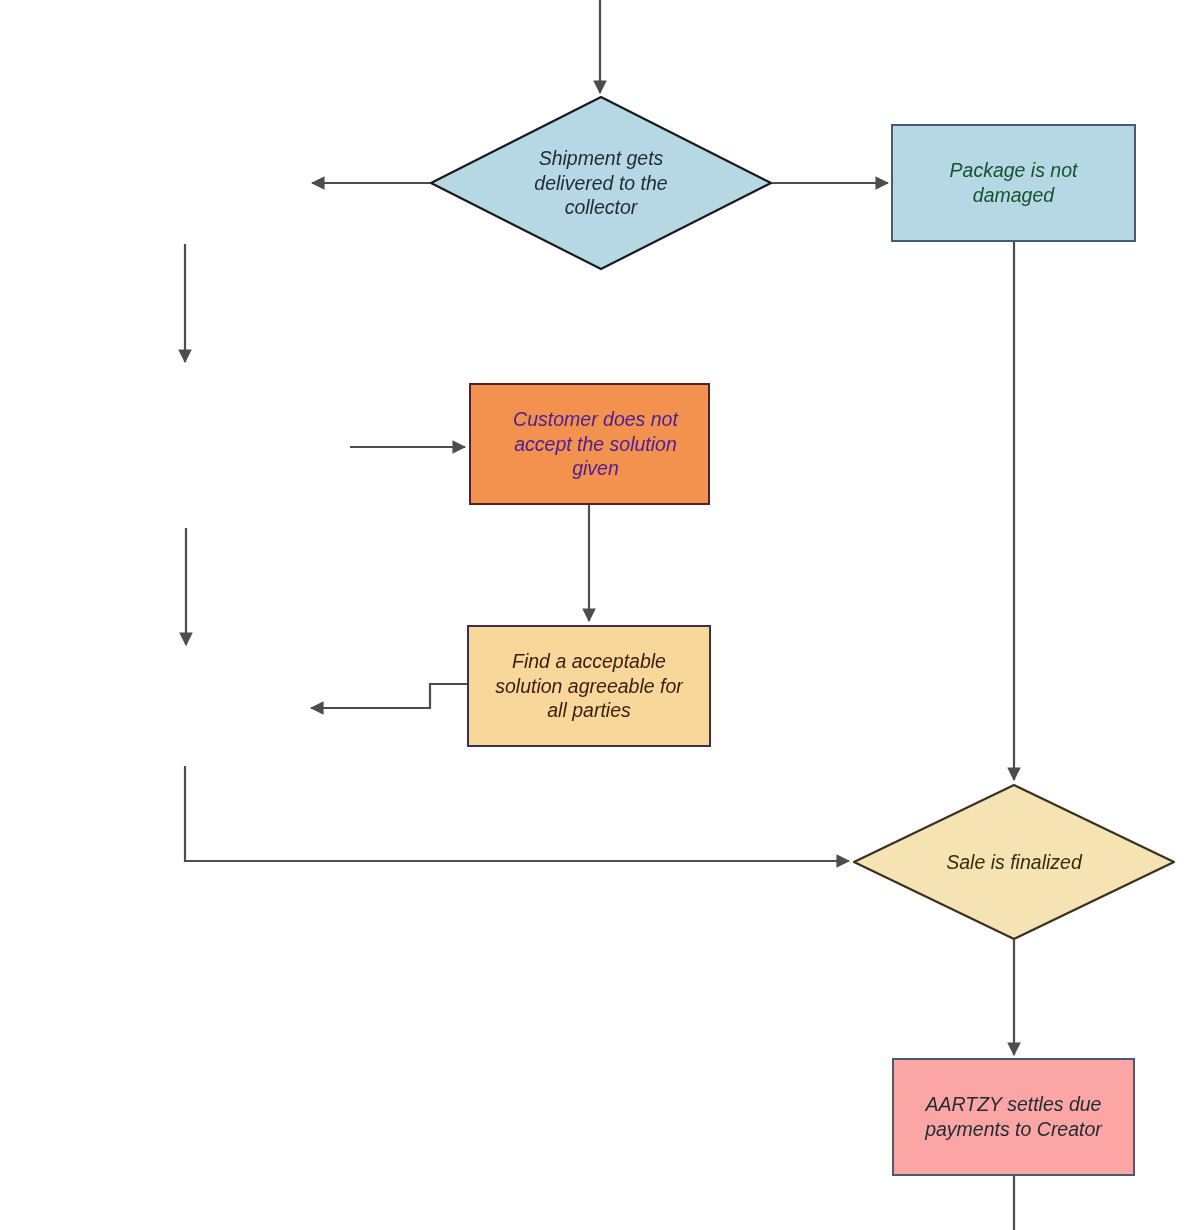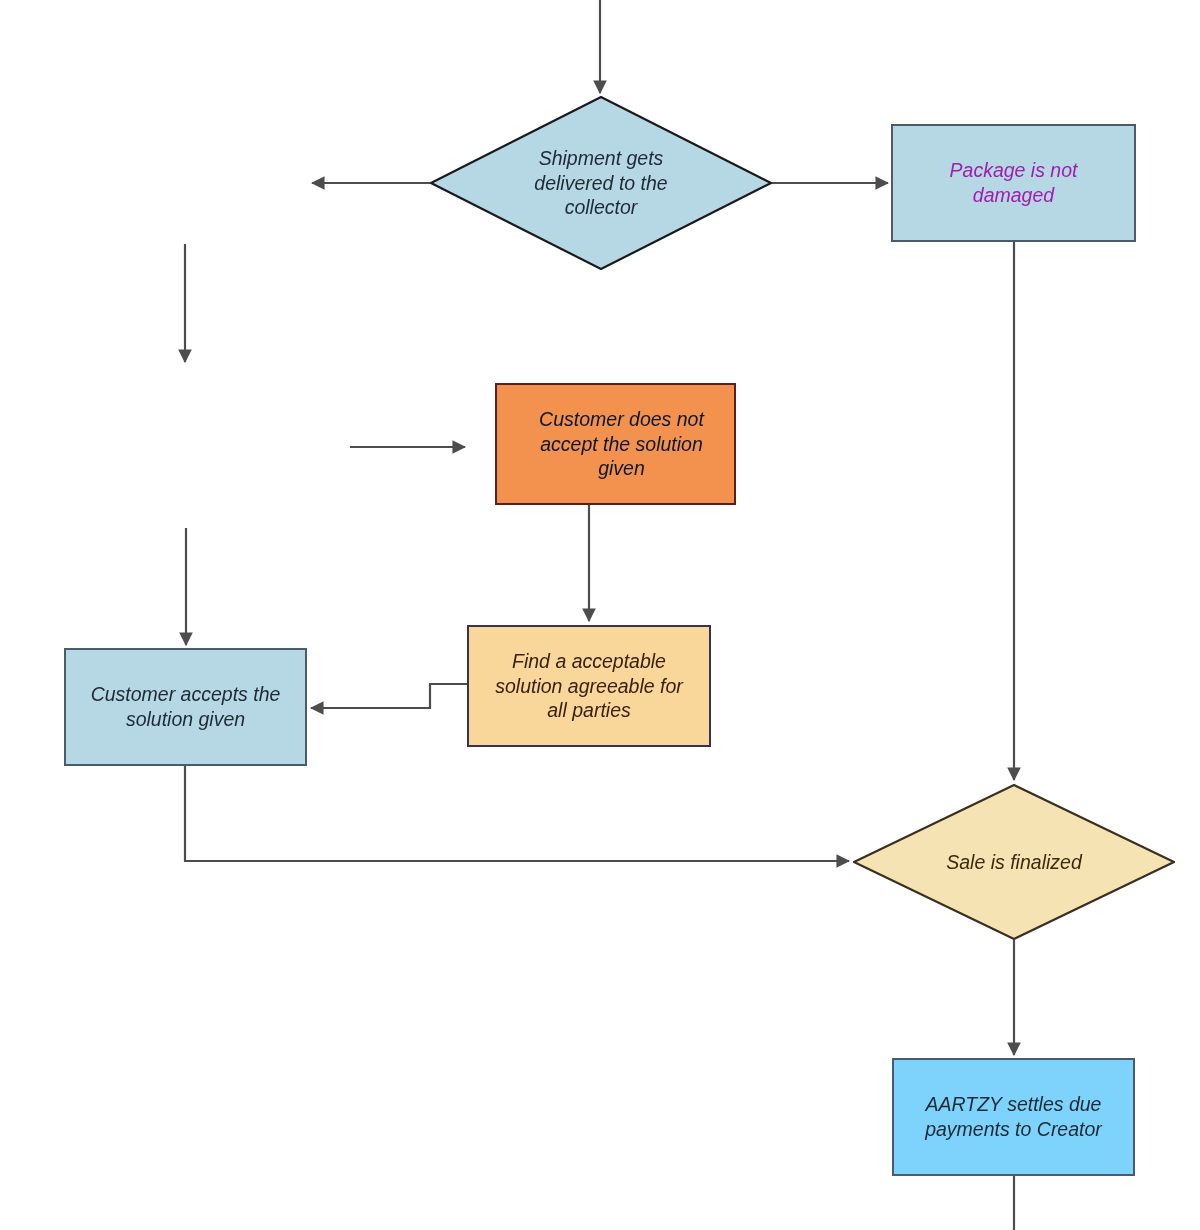--- a/index.html
+++ b/index.html
@@ -109,48 +109,44 @@
   <div class="node diamond" style="left:430px; top:96px; width:342px; height:174px; color:#1f2a33;">
     <svg viewBox="0 0 342 174" preserveAspectRatio="none">
       <polygon points="171,1 341,87 171,173 1,87" fill="#b6d7e4" stroke="#1a1a1a" stroke-width="2.2"></polygon>
     </svg>
     <span class="label">Shipment gets
 delivered to the
 collector</span>
   </div>
 
 
-  <div class="node rect" style="left:891px; top:124px; width:245px; height:118px; background:#b6d7e4; border-color:#4a5a70; color:#a21caf;">
+  <div class="node rect" style="left:891px; top:124px; width:245px; height:118px; background:#b6d7e4; border-color:#4a5a70; color:#14532d;">
     <span class="label">Package is not
 damaged</span>
   </div>
 
 
-  <div class="node rect" style="left:495px; top:383px; width:241px; height:122px; background:#f3914e; border-color:#5a2020; color:#0f172a;padding-left:12px;">
+  <div class="node rect" style="left:469px; top:383px; width:241px; height:122px; background:#f3914e; border-color:#5a2020; color:#4c1d95;padding-left:12px;">
     <span class="label">Customer does not
 accept the solution
 given</span>
   </div>
 
   <div class="node rect" style="left:467px; top:625px; width:244px; height:122px; background:#f9d79a; border-color:#3a3050; color:#3a2010;">
     <span class="label">Find a acceptable
 solution agreeable for
 all parties</span>
   </div>
 
-  <div class="node rect" style="left:64px; top:648px; width:243px; height:118px; background:#b6d7e4; border-color:#4a5a70; color:#1f2a33;">
-    <span class="label">Customer accepts the
-solution given</span>
-  </div>
 
   <div class="node diamond" style="left:853px; top:784px; width:322px; height:156px; color:#3a2a10;justify-content:flex-end;">
     <svg viewBox="0 0 322 156" preserveAspectRatio="none">
       <polygon points="161,1 321,78 161,155 1,78" fill="#f6e3b3" stroke="#3a3020" stroke-width="2.2"></polygon>
     </svg>
     <span class="label">Sale is finalized</span>
   </div>
 
-  <div class="node rect" style="left:892px; top:1058px; width:243px; height:118px; background:#7dd3fc; border-color:#4a5a70; color:#1f2a33;">
+  <div class="node rect" style="left:892px; top:1058px; width:243px; height:118px; background:#fca5a5; border-color:#4a5a70; color:#1f2a33;">
     <span class="label">AARTZY settles due
 payments to Creator</span>
   </div>
 
 </div>
 
 </body></html>

